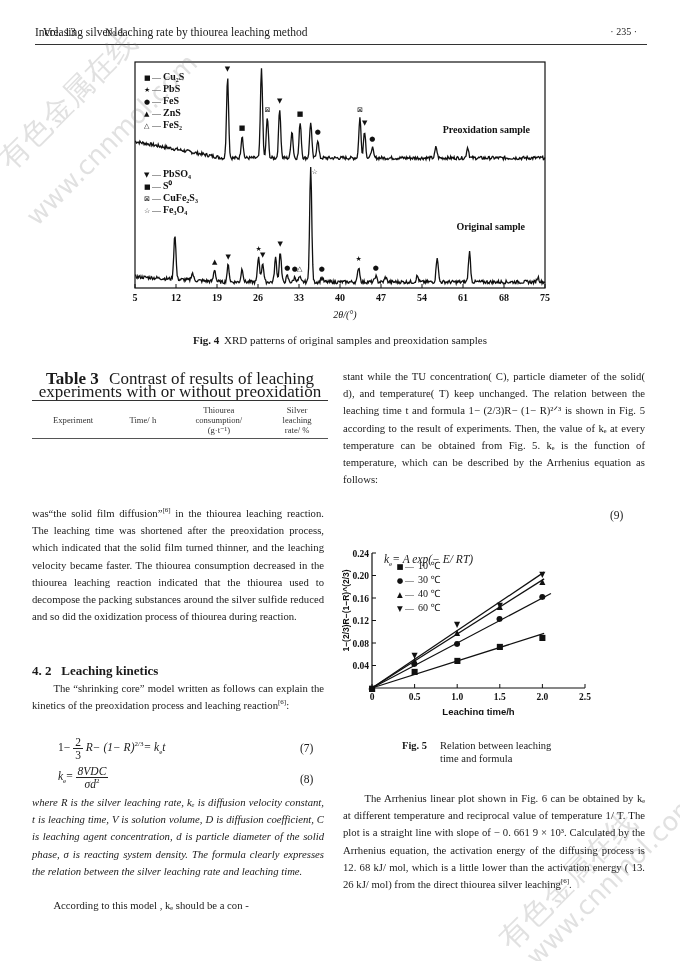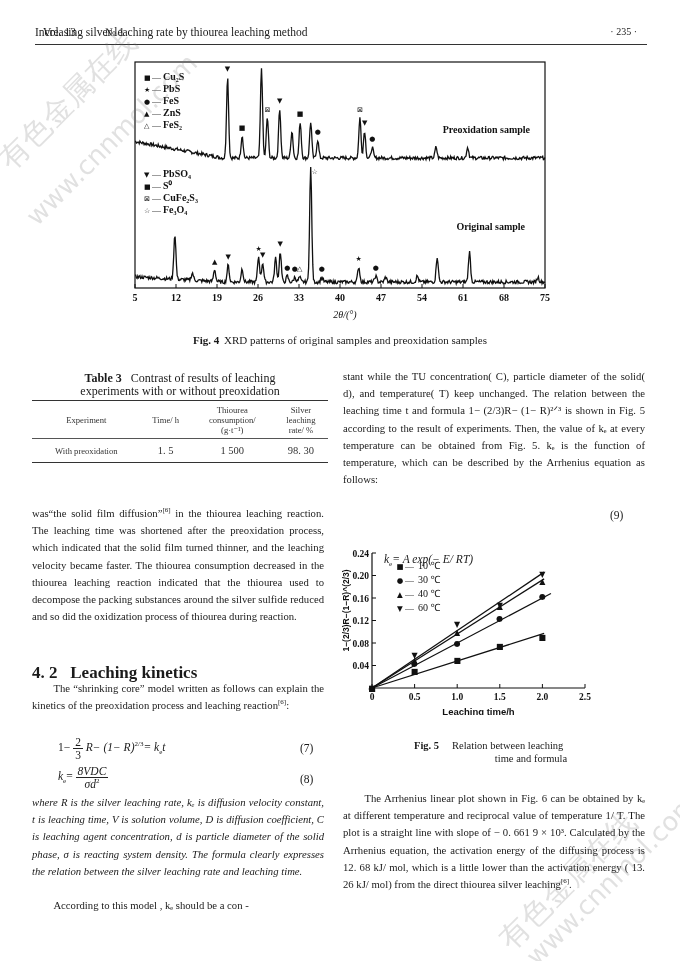--- a/index.html
+++ b/index.html
@@ -10,48 +10,48 @@
   .hdr .vol { position:absolute; left:8px; top:0; }
   .hdr .no { position:absolute; left:70px; top:0; }
   .hdr .title { position:absolute; left:0; right:0; top:0; }
   .hdr .pg { position:absolute; right:8px; top:0; font-size:10px; }
   .hdr-rule { top:44px; left:35px; width:612px; height:0; border-top:1.4px solid #333; }
 
   #xrd { top:60px; left:130px; width:440px; height:270px; }
   .fig4cap { top:334px; left:0; width:680px; text-align:center; font-size:11px; }
   .fig4cap b { margin-right:2px; }
 
-  .tbl-title { top:372px; left:30px; width:300px; text-align:center; font-size:12px; line-height:13px; }
+  .tbl-title { top:372px; left:30px; width:300px; text-align:center; font-size:17px; line-height:13px; }
   .tbl-title b { margin-right:6px; }
   table.t3 { position:absolute; top:400px; left:32px; width:296px; border-collapse:collapse; font-size:8.6px; color:#333; }
   table.t3 th, table.t3 td { text-align:center; font-weight:normal; padding:0 2px; }
   table.t3 thead tr { border-top:1.2px solid #333; border-bottom:0.8px solid #555; height:38px; }
   table.t3 tbody tr { height:24px; }
   table.t3 tbody tr:last-child { border-bottom:1.2px solid #333; }
   table.t3 td.num { font-size:10.5px; }
 
   .col { font-size:10.7px; line-height:17.2px; text-align:justify; }
   .colL { left:32px; width:292px; }
   .colR { left:343px; width:302px; }
   .indent { text-indent:2em; }
-  .sec { font-weight:bold; font-size:17px; }
+  .sec { font-weight:bold; font-size:13px; }
   sup { font-size:7px; line-height:0; }
   sub { font-size:7px; line-height:0; }
   i { font-style:italic; }
 
   .eq { position:absolute; font-size:11.5px; }
   .eqno { position:absolute; font-size:11.5px; }
   .frac { display:inline-block; vertical-align:middle; text-align:center; line-height:12px; }
   .frac .n { display:block; border-bottom:0.8px solid #222; padding:0 2px; }
   .frac .d { display:block; padding:0 2px; }
 
   #fig5 { top:545px; left:340px; width:270px; height:170px; }
   .fig5cap { top:740px; left:402px; width:220px; font-size:10.5px; line-height:12.5px; }
-  .fig5cap b { display:inline-block; width:38px;margin-left:12px; }
-  .fig5cap .l2 { padding-left:38px; display:block;text-align:center; }
+  .fig5cap b { display:inline-block; width:38px; }
+  .fig5cap .l2 { padding-left:38px; display:block; }
 
   .wm { position:absolute; color:rgba(120,120,120,0.22); font-family:"DejaVu Sans",sans-serif; pointer-events:none; white-space:nowrap; }
 </style>
 </head>
 <body>
 
 <div class="abs hdr">
   <span class="vol">Vol. 13</span>
   <span class="no">№ 1</span>
   <span class="title">Increasing silver leaching rate by thiourea leaching method</span>
@@ -180,28 +180,20 @@
           <div>(g·t⁻¹)</div>
         </th>
         <th>
           <div>Silver</div>
           <div>leaching</div>
           <div>rate/ %</div>
         </th>
       </tr>
   </thead>
   <tbody id="t3body">
-      <tr>
-        <td>
-          <div>With preoxidation</div>
-        </td>
-        <td class="num">1. 5</td>
-        <td class="num">1 500</td>
-        <td class="num">98. 30</td>
-      </tr>
     </tbody>
 </table>
 
 <div class="abs col colL" style="top:505px;">
   <span>was“the solid film diffusion”</span><sup>[6]</sup><span> in the thiourea leaching reaction. The leaching time was shortened after the preoxidation process, which indicated that the solid film turned thinner, and the leaching velocity became faster. The thiourea consumption decreased in the thiourea leaching reaction indicated that the thiourea used to decompose the packing substances around the silver sulfide reduced and so did the oxidization process of thiourea during reaction.</span>
 </div>
 
 <div class="abs sec" style="top:663px; left:32px;">
   <span>4. 2</span>&nbsp;&nbsp;&nbsp;<span>Leaching kinetics</span>
 </div>

